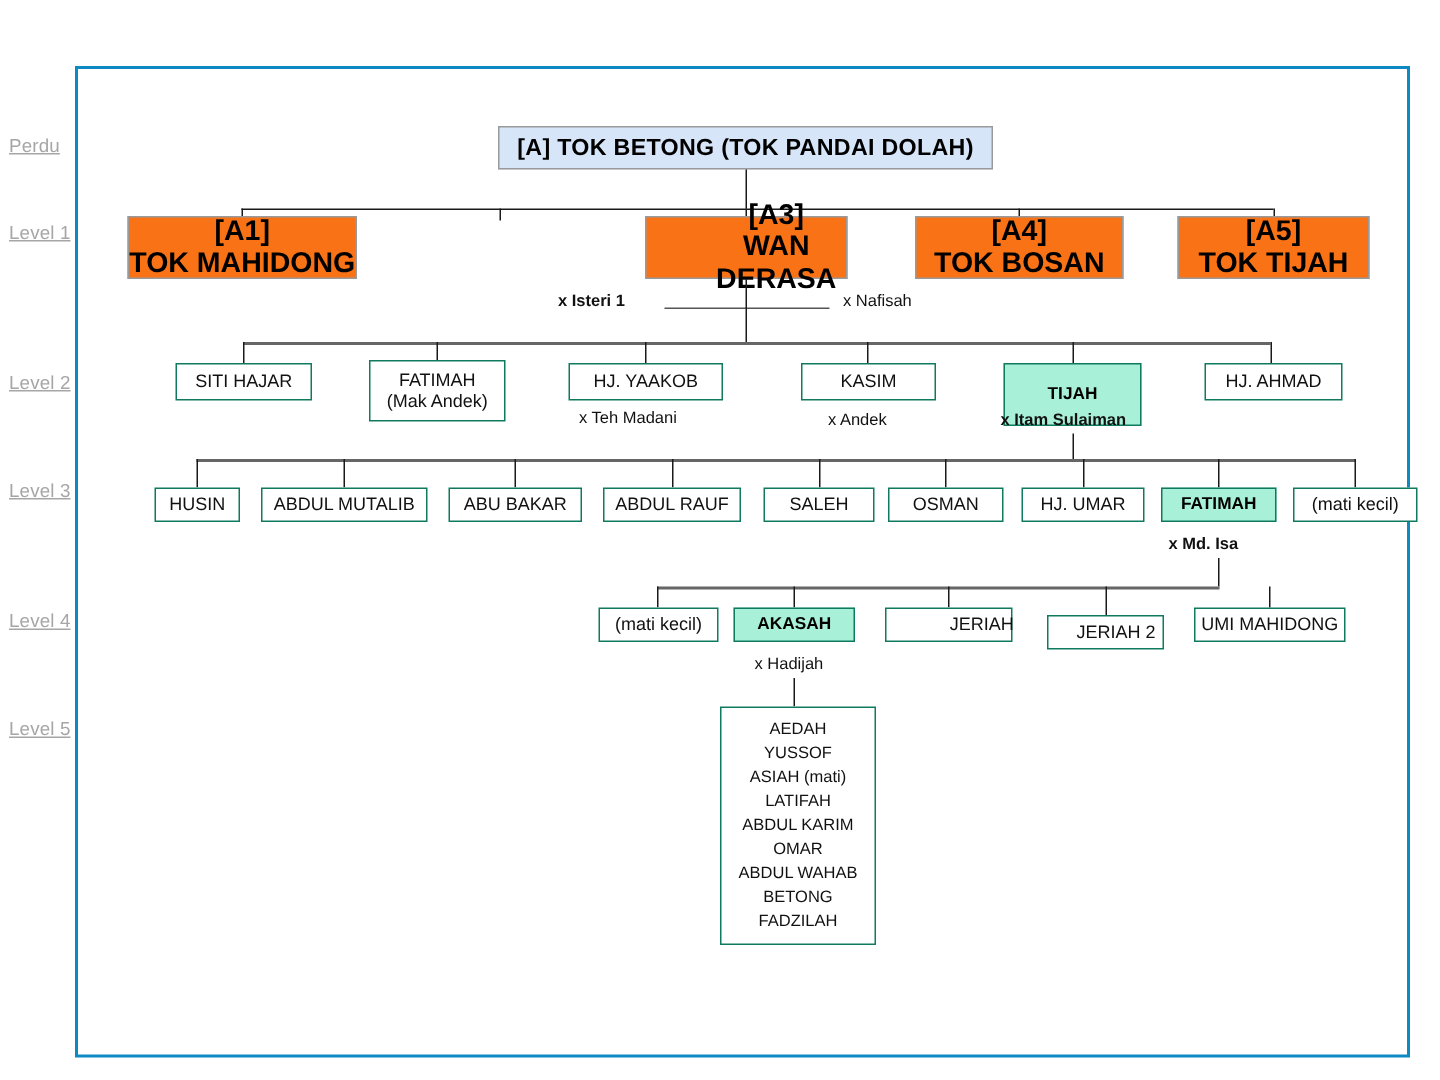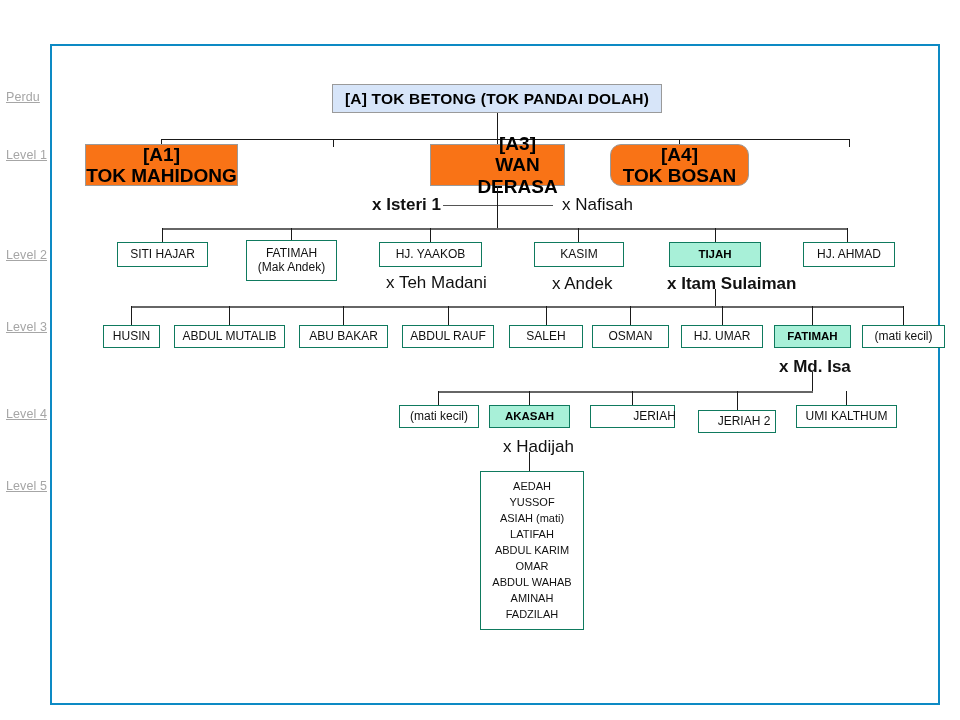--- a/index.html
+++ b/index.html
@@ -52,21 +52,21 @@
   }
   .node.listbox{
     background:#ffffff;border:1.5px solid #0f7a5e;
     font-size:11px;color:#111;justify-content:flex-start;padding-top:7px;
   }
   .node.listbox .li{display:block;line-height:1.45;white-space:nowrap;}
   .small{font-size:10.5px;}
 
   
   .cap{
-    position:absolute;font-size:17px;color:#111;white-space:nowrap;
+    position:absolute;font-size:11px;color:#111;white-space:nowrap;
   }
   .cap.b{font-weight:bold;}
 </style>
 </head>
 <body>
 
 <div id="stage">
 
   <div class="rail-label" style="left:6px;top:90px;">Perdu</div>
   <div class="rail-label" style="left:6px;top:148px;">Level 1</div>
@@ -92,23 +92,27 @@
   <div class="vline" style="left:849px;top:139px;height:8px;"></div>
 
   <div class="node lvl1" style="left:85px;top:144px;width:153px;height:42px;">
     <span>[A1]</span>
     <span>TOK MAHIDONG</span>
   </div>
   <div class="node lvl1" style="left:430px;top:144px;width:135px;height:42px;padding-left:40px;">
     <span>[A3]</span>
     <span>WAN  DERASA</span>
   </div>
-  <div class="node lvl1" style="left:610px;top:144px;width:139px;height:42px;border-radius:11px;">
+  <div class="node lvl1" style="left:610px;top:144px;width:139px;height:42px;">
     <span>[A4]</span>
     <span>TOK BOSAN</span>
+  </div>
+  <div class="node lvl1" style="left:785px;top:144px;width:128px;height:42px;">
+    <span>[A5]</span>
+    <span>TOK TIJAH</span>
   </div>
 
   <div class="cap b" style="left:372px;top:195px;">x Isteri 1</div>
   <div class="cap" style="left:562px;top:195px;">x Nafisah</div>
 
   <div class="busline thin" style="left:443px;top:205px;width:110px;"></div>
 
   <div class="vline" style="left:497px;top:186px;height:44px;"></div>
 
   <div class="busline" style="left:162px;top:228px;width:685px;"></div>
@@ -131,21 +135,21 @@
   <div class="node plain" style="left:379px;top:242px;width:103px;height:25px;">
     <span>HJ. YAAKOB</span>
   </div>
   <div class="cap" style="left:386px;top:273px;">x Teh Madani</div>
 
   <div class="node plain" style="left:534px;top:242px;width:90px;height:25px;">
     <span>KASIM</span>
   </div>
   <div class="cap" style="left:552px;top:274px;">x Andek</div>
 
-  <div class="node hl" style="left:669px;top:242px;width:92px;height:25px;">
+  <div class="node hl" style="left:669px;top:242px;width:92px;height:42px;">
     <span>TIJAH</span>
   </div>
   <div class="cap b" style="left:667px;top:274px;">x Itam Sulaiman</div>
 
   <div class="node plain" style="left:803px;top:242px;width:92px;height:25px;">
     <span>HJ. AHMAD</span>
   </div>
 
   <div class="vline" style="left:715px;top:289px;height:17px;"></div>
 
@@ -204,31 +208,31 @@
   <div class="node hl" style="left:489px;top:405px;width:81px;height:23px;">
     <span>AKASAH</span>
   </div>
   <div class="node plain" style="left:590px;top:405px;width:85px;height:23px;padding-left:44px;">
     <span>JERIAH</span>
   </div>
   <div class="node plain" style="left:698px;top:410px;width:78px;height:23px;padding-left:14px;">
     <span>JERIAH 2</span>
   </div>
   <div class="node plain" style="left:796px;top:405px;width:101px;height:23px;">
-    <span>UMI KALTHUM</span>
+    <span>UMI MAHIDONG</span>
   </div>
 
   <div class="cap" style="left:503px;top:437px;">x Hadijah</div>
   <div class="vline" style="left:529px;top:452px;height:19px;"></div>
 
   <div class="node listbox" style="left:480px;top:471px;width:104px;height:159px;">
     <span class="li">AEDAH</span>
     <span class="li">YUSSOF</span>
     <span class="li">ASIAH  (mati)</span>
     <span class="li">LATIFAH</span>
     <span class="li">ABDUL KARIM</span>
     <span class="li">OMAR</span>
     <span class="li">ABDUL WAHAB</span>
-    <span class="li">AMINAH</span>
+    <span class="li">BETONG</span>
     <span class="li">FADZILAH</span>
   </div>
 
 </div>
 
 </body></html>

